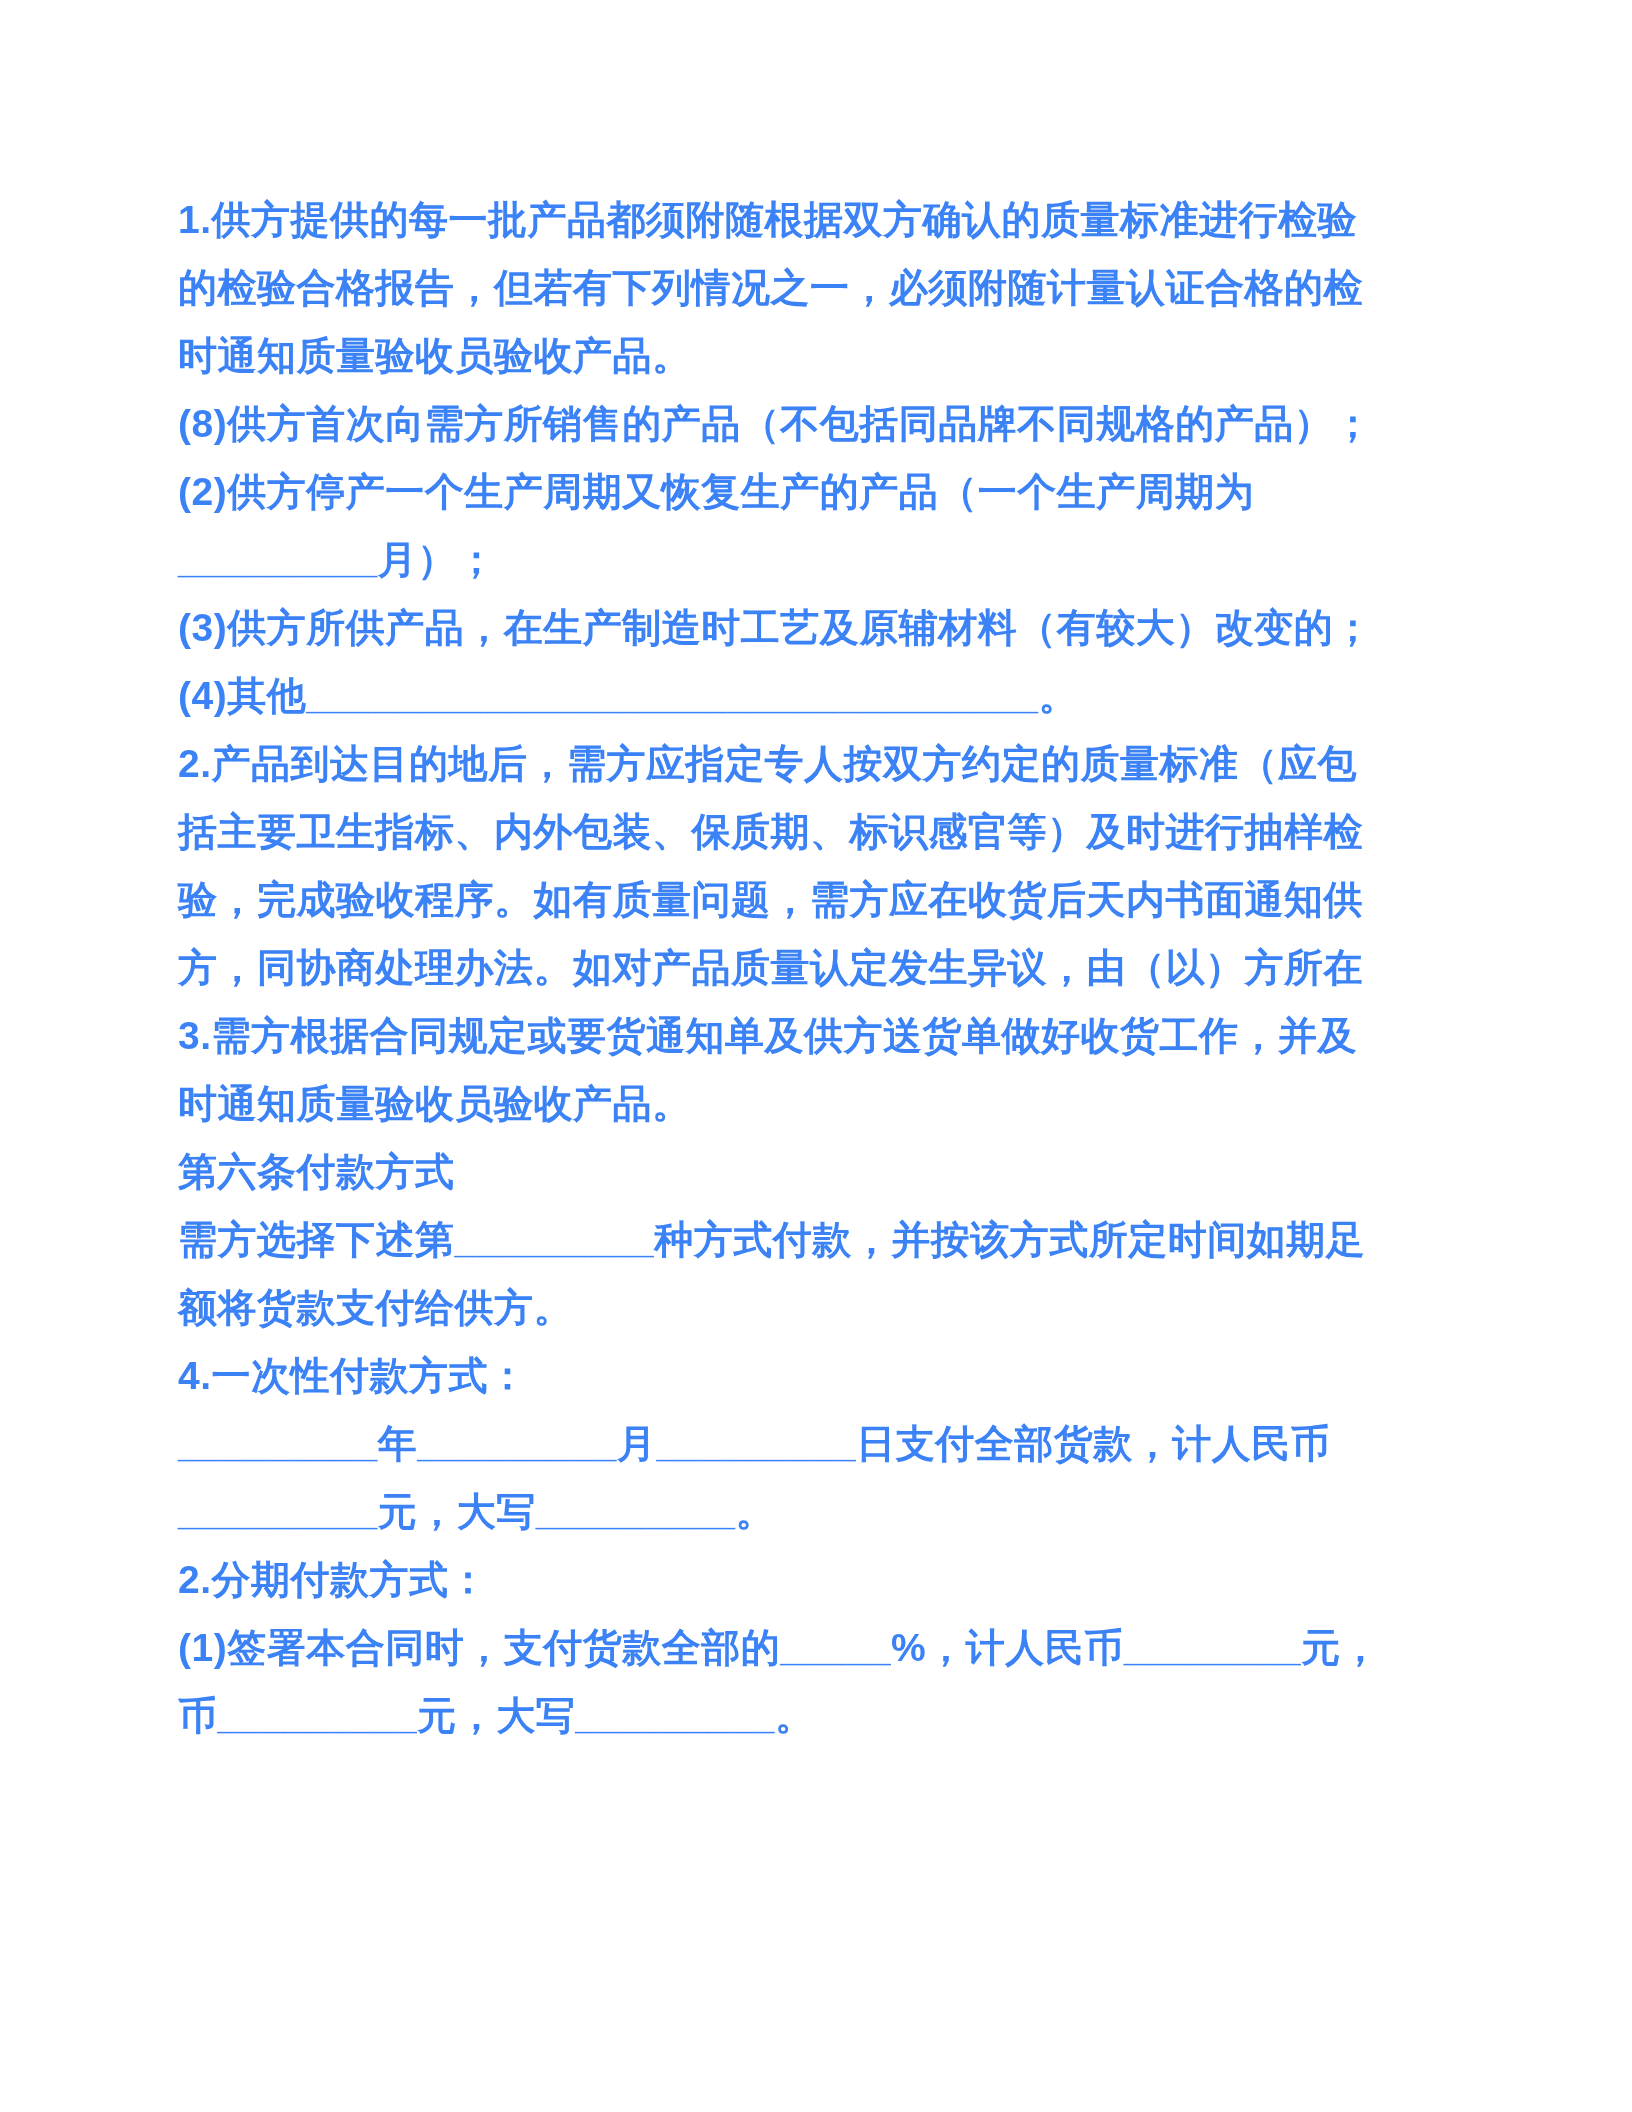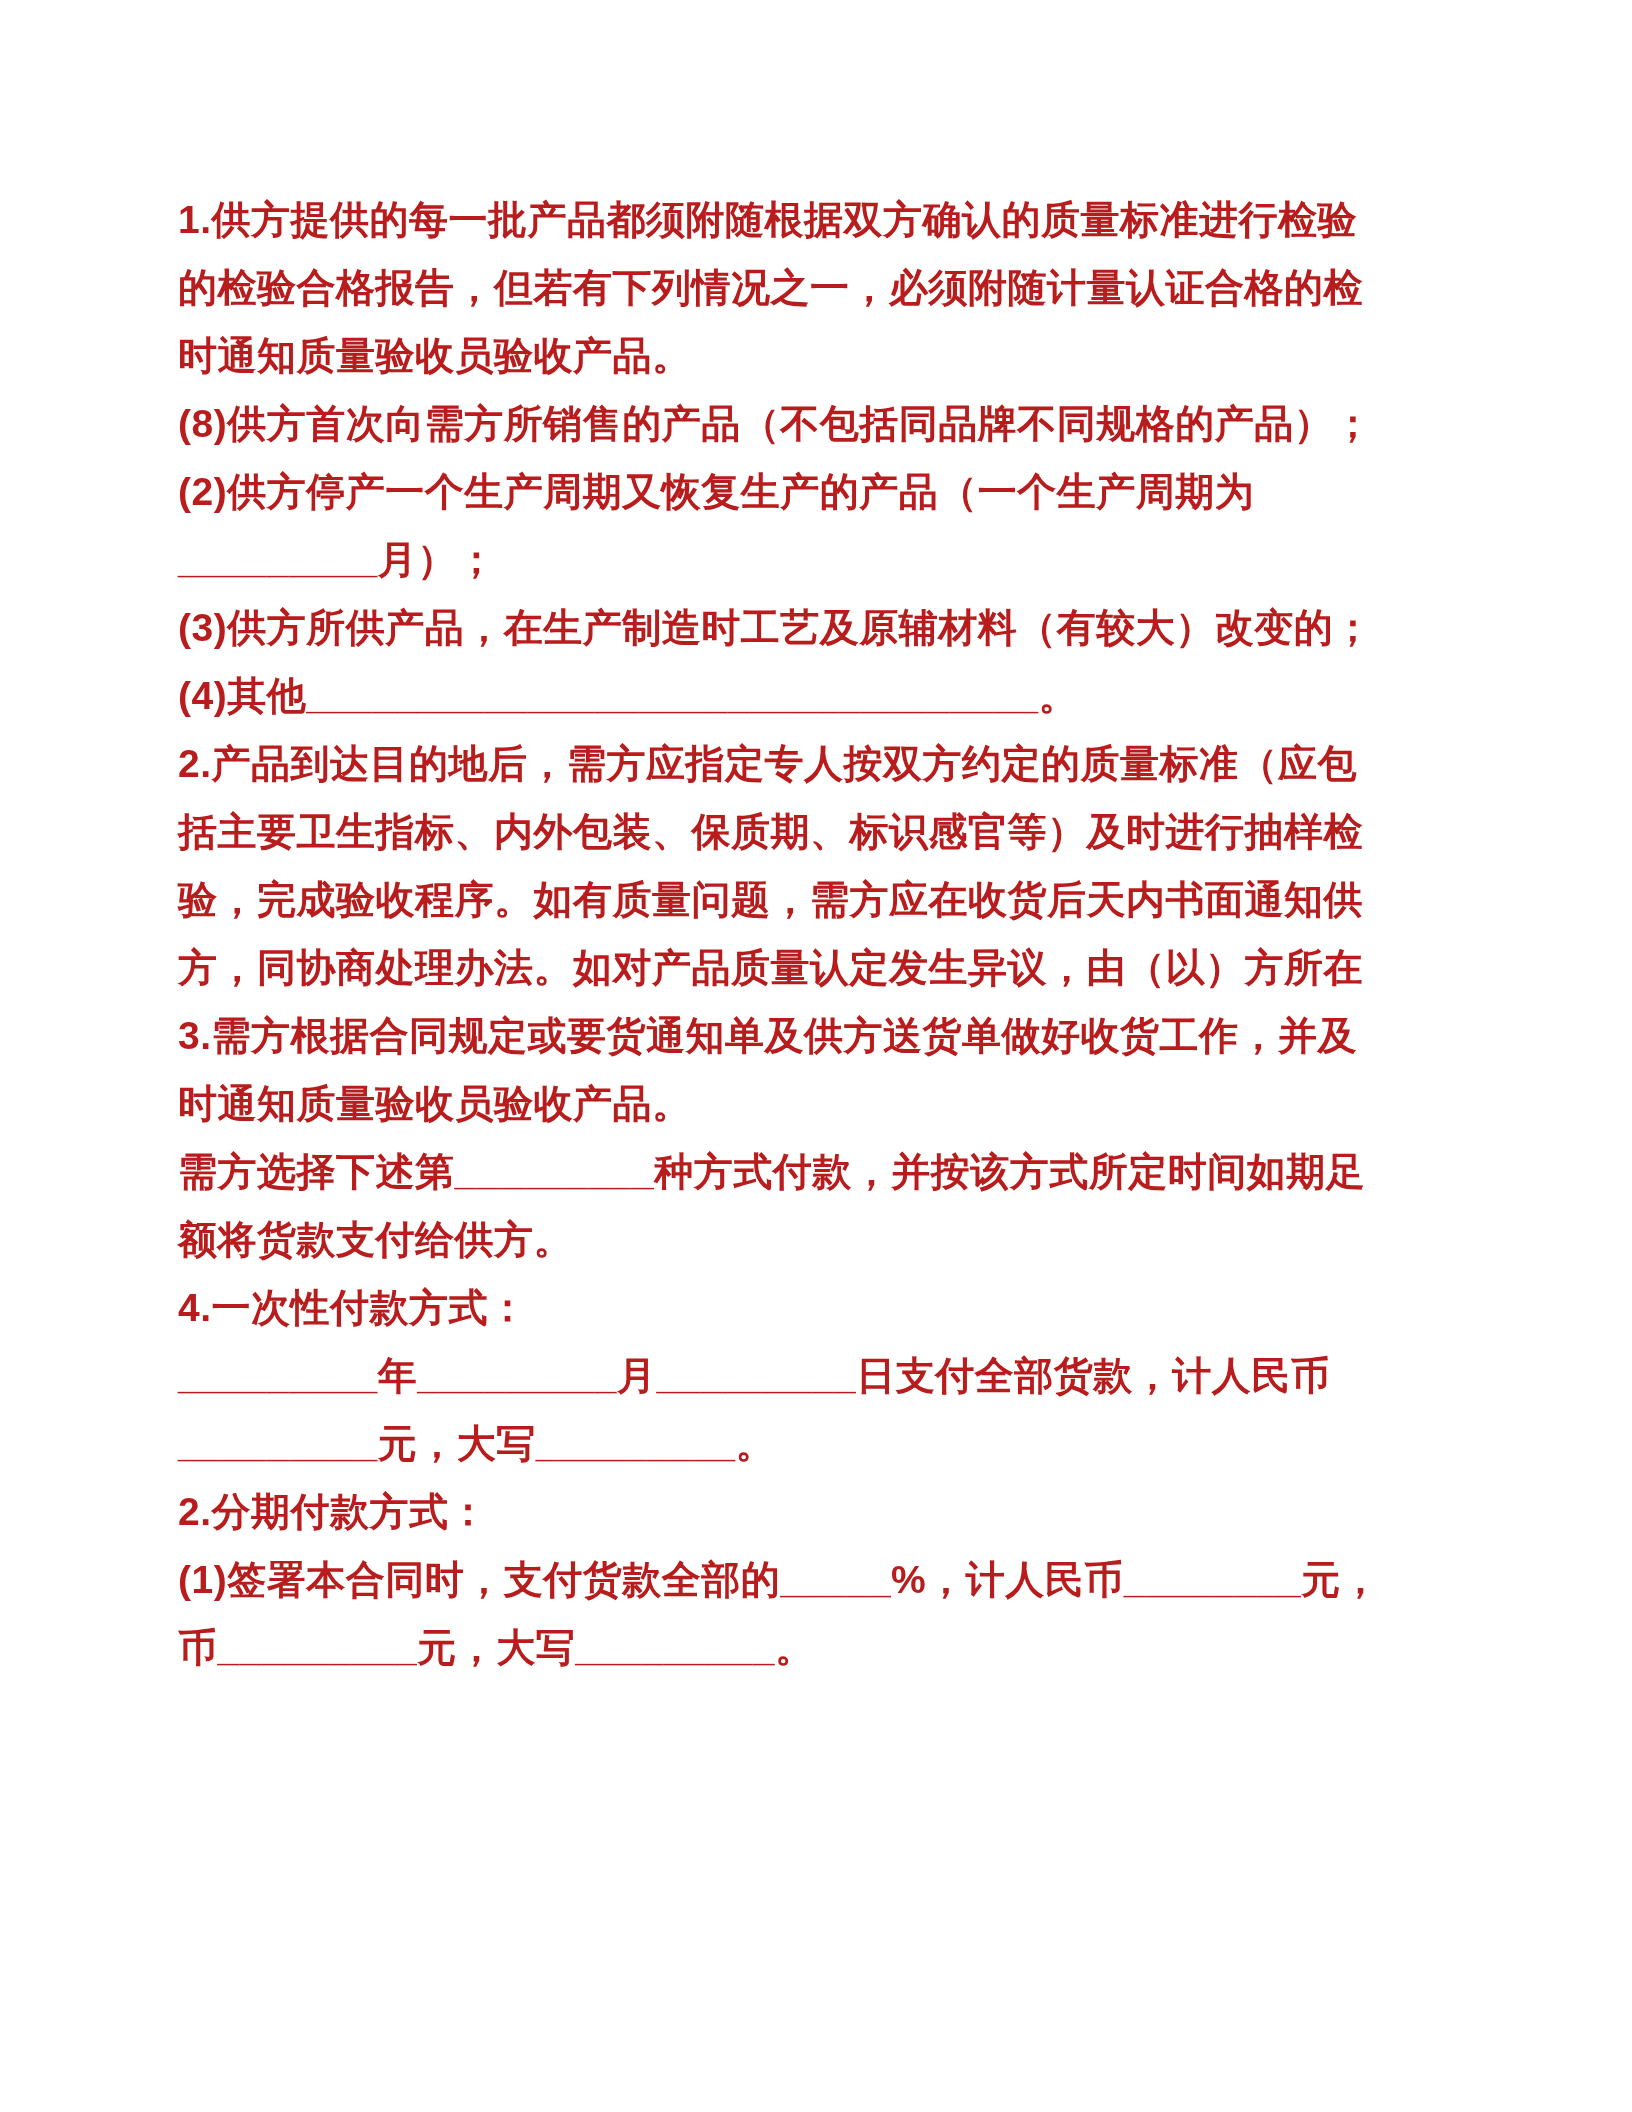--- a/index.html
+++ b/index.html
@@ -24,21 +24,21 @@
   }
   .doc {
     position: absolute;
     left: 178px;
     top: 186px;
     width: 1300px;
   }
   .doc .line {
     font-size: 39px;
     font-weight: 700;
-    color: #b91c1c;
+    color: #3b82f6;
     line-height: 68px;
     white-space: pre;
     letter-spacing: 0.5px;
   }
 </style>
 </head>
 <body>
 
 <div class="page">
   <div class="doc">
@@ -49,20 +49,21 @@
       <div class="line">(2)供方停产一个生产周期又恢复生产的产品（一个生产周期为</div>
       <div class="line">_________月）；</div>
       <div class="line">(3)供方所供产品，在生产制造时工艺及原辅材料（有较大）改变的；</div>
       <div class="line">(4)其他_________________________________。</div>
       <div class="line">2.产品到达目的地后，需方应指定专人按双方约定的质量标准（应包</div>
       <div class="line">括主要卫生指标、内外包装、保质期、标识感官等）及时进行抽样检</div>
       <div class="line">验，完成验收程序。如有质量问题，需方应在收货后天内书面通知供</div>
       <div class="line">方，同协商处理办法。如对产品质量认定发生异议，由（以）方所在</div>
       <div class="line">3.需方根据合同规定或要货通知单及供方送货单做好收货工作，并及</div>
       <div class="line">时通知质量验收员验收产品。</div>
+      <div class="line">第六条付款方式</div>
       <div class="line">需方选择下述第_________种方式付款，并按该方式所定时间如期足</div>
       <div class="line">额将货款支付给供方。</div>
       <div class="line">4.一次性付款方式：</div>
       <div class="line">_________年_________月_________日支付全部货款，计人民币</div>
       <div class="line">_________元，大写_________。</div>
       <div class="line">2.分期付款方式：</div>
       <div class="line">(1)签署本合同时，支付货款全部的_____%，计人民币________元，</div>
       <div class="line">币_________元，大写_________。</div>
     </div>
 </div>

